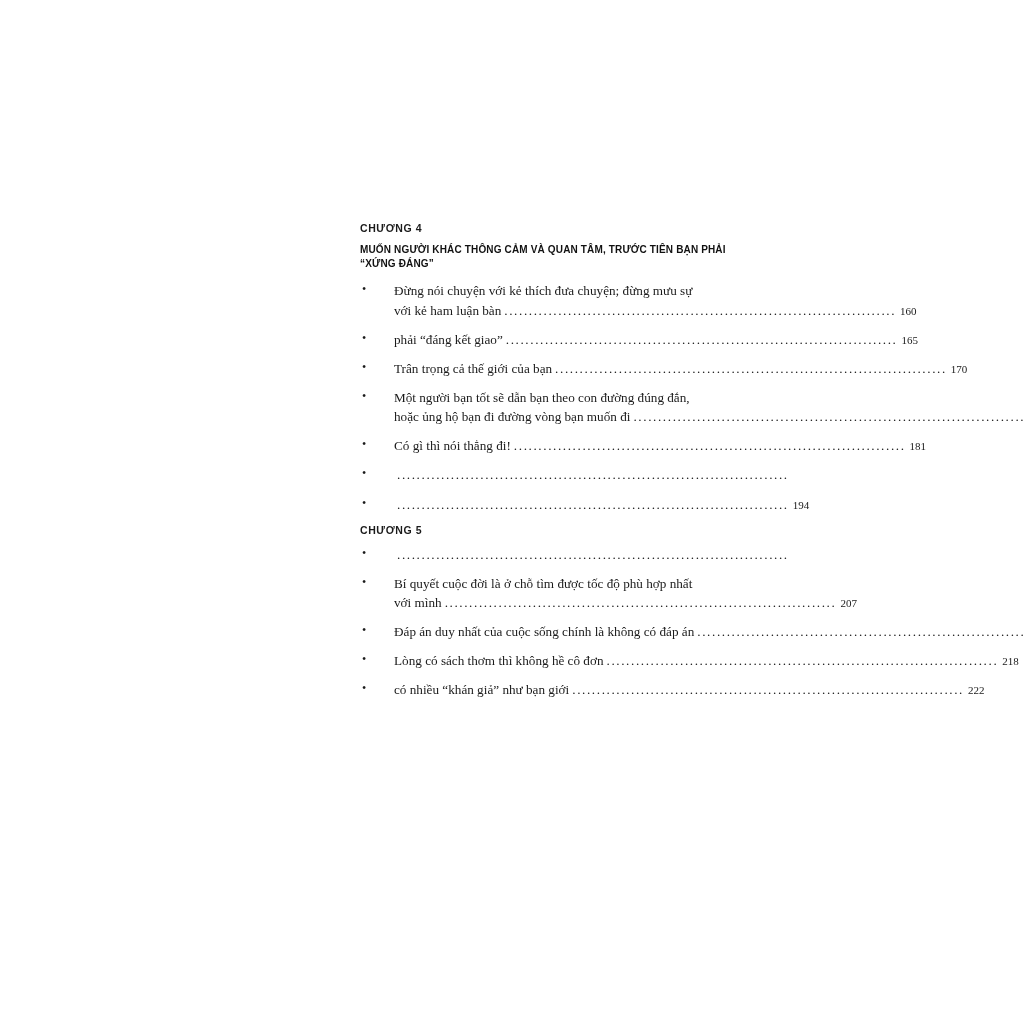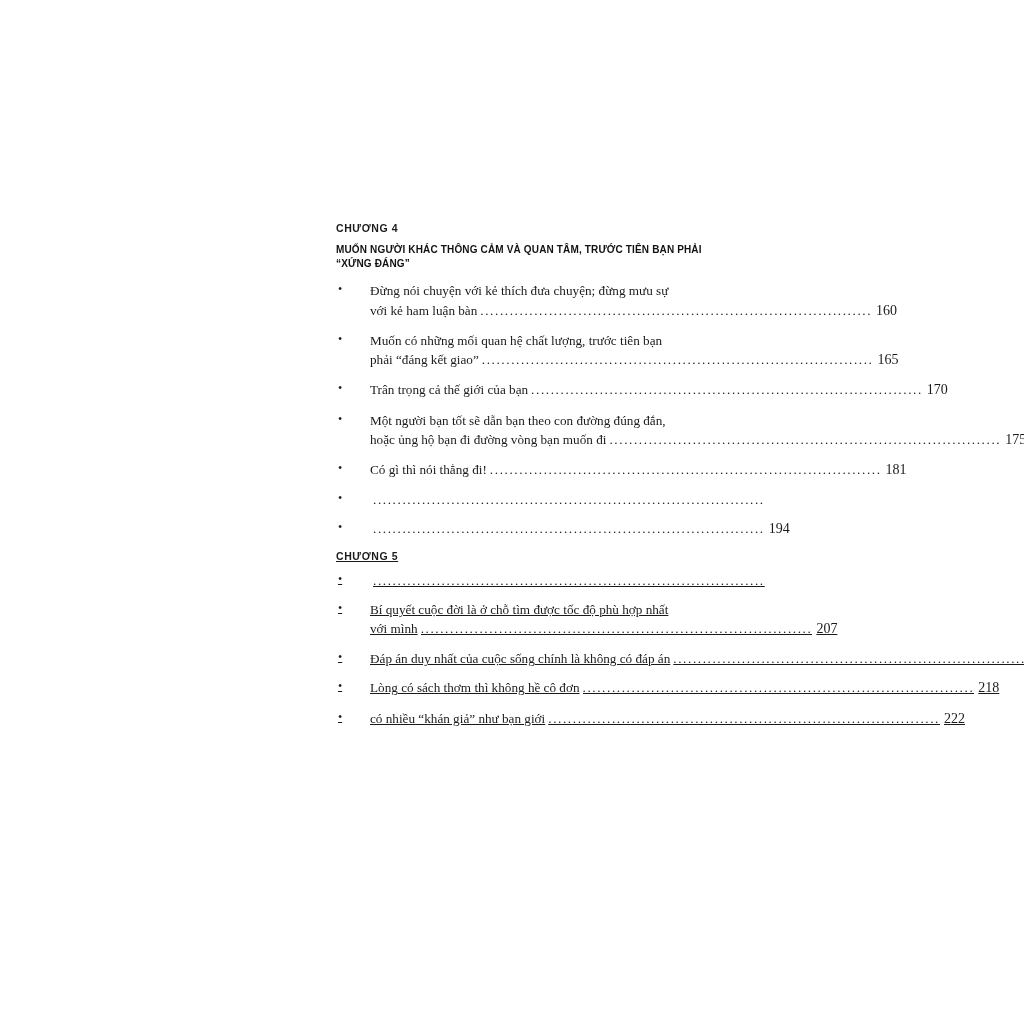--- a/index.html
+++ b/index.html
@@ -12,29 +12,28 @@
     position: relative;
     width: 1024px;
     height: 1024px;
     background: #ffffff;
     font-family: "Liberation Serif", serif;
     color: #1a1a1a;
     overflow: hidden;
   }
   .toc {
     position: absolute;
-    left: 336px;
+    left: 360px;
     top: 222px;
     width: 366px;
   }
   .chapter-block {
     margin-bottom: 0;
   }
   .chapter-block + .chapter-block {
-    text-decoration: underline;
   }
   .chapter-number {
     font-family: "Liberation Sans", sans-serif;
     font-weight: bold;
     font-size: 10.5px;
     letter-spacing: 0.6px;
     color: #1a1a1a;
     margin: 0 0 9px 0;
   }
   .chapter-title {
@@ -90,21 +89,21 @@
     overflow: hidden;
     white-space: nowrap;
     color: #1a1a1a;
     font-size: 13.2px;
     letter-spacing: 1.6px;
     margin: 0 4px 0 3px;
     min-width: 10px;
   }
   .page-num {
     flex: 0 0 auto;
-    font-size: 14px;
+    font-size: 11px;
     color: #1a1a1a;
     text-align: right;
     white-space: nowrap;
   }
 </style>
 </head>
 <body>
 
 <div class="page">
   <div class="toc">
@@ -122,21 +121,20 @@
               <span class="entry-tail">với kẻ ham luận bàn</span>
               <span class="leader">................................................................................</span>
               <span class="page-num">160</span>
             </span>
           </span>
         </li>
 
         <li class="entry">
           <span class="bullet">•</span>
           <span class="entry-body">
-            <span class="entry-line">Muốn có những mối quan hệ chất lượng, trước tiên bạn</span>
             <span class="entry-last-line">
               <span class="entry-tail">phải “đáng kết giao”</span>
               <span class="leader">................................................................................</span>
               <span class="page-num">165</span>
             </span>
           </span>
         </li>
 
         <li class="entry">
           <span class="bullet">•</span>

